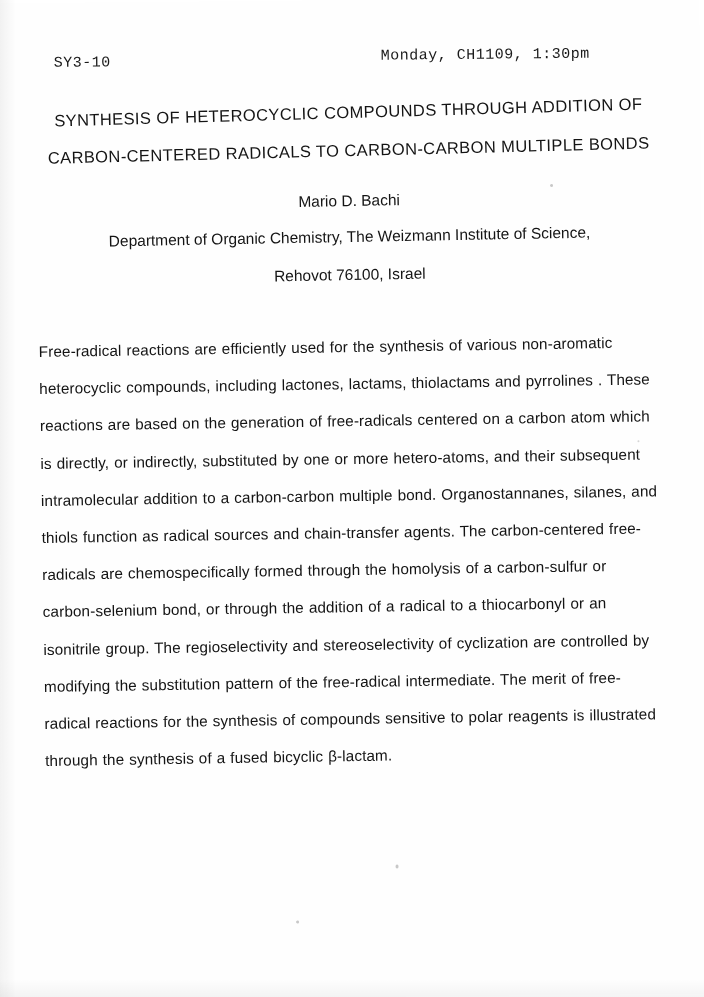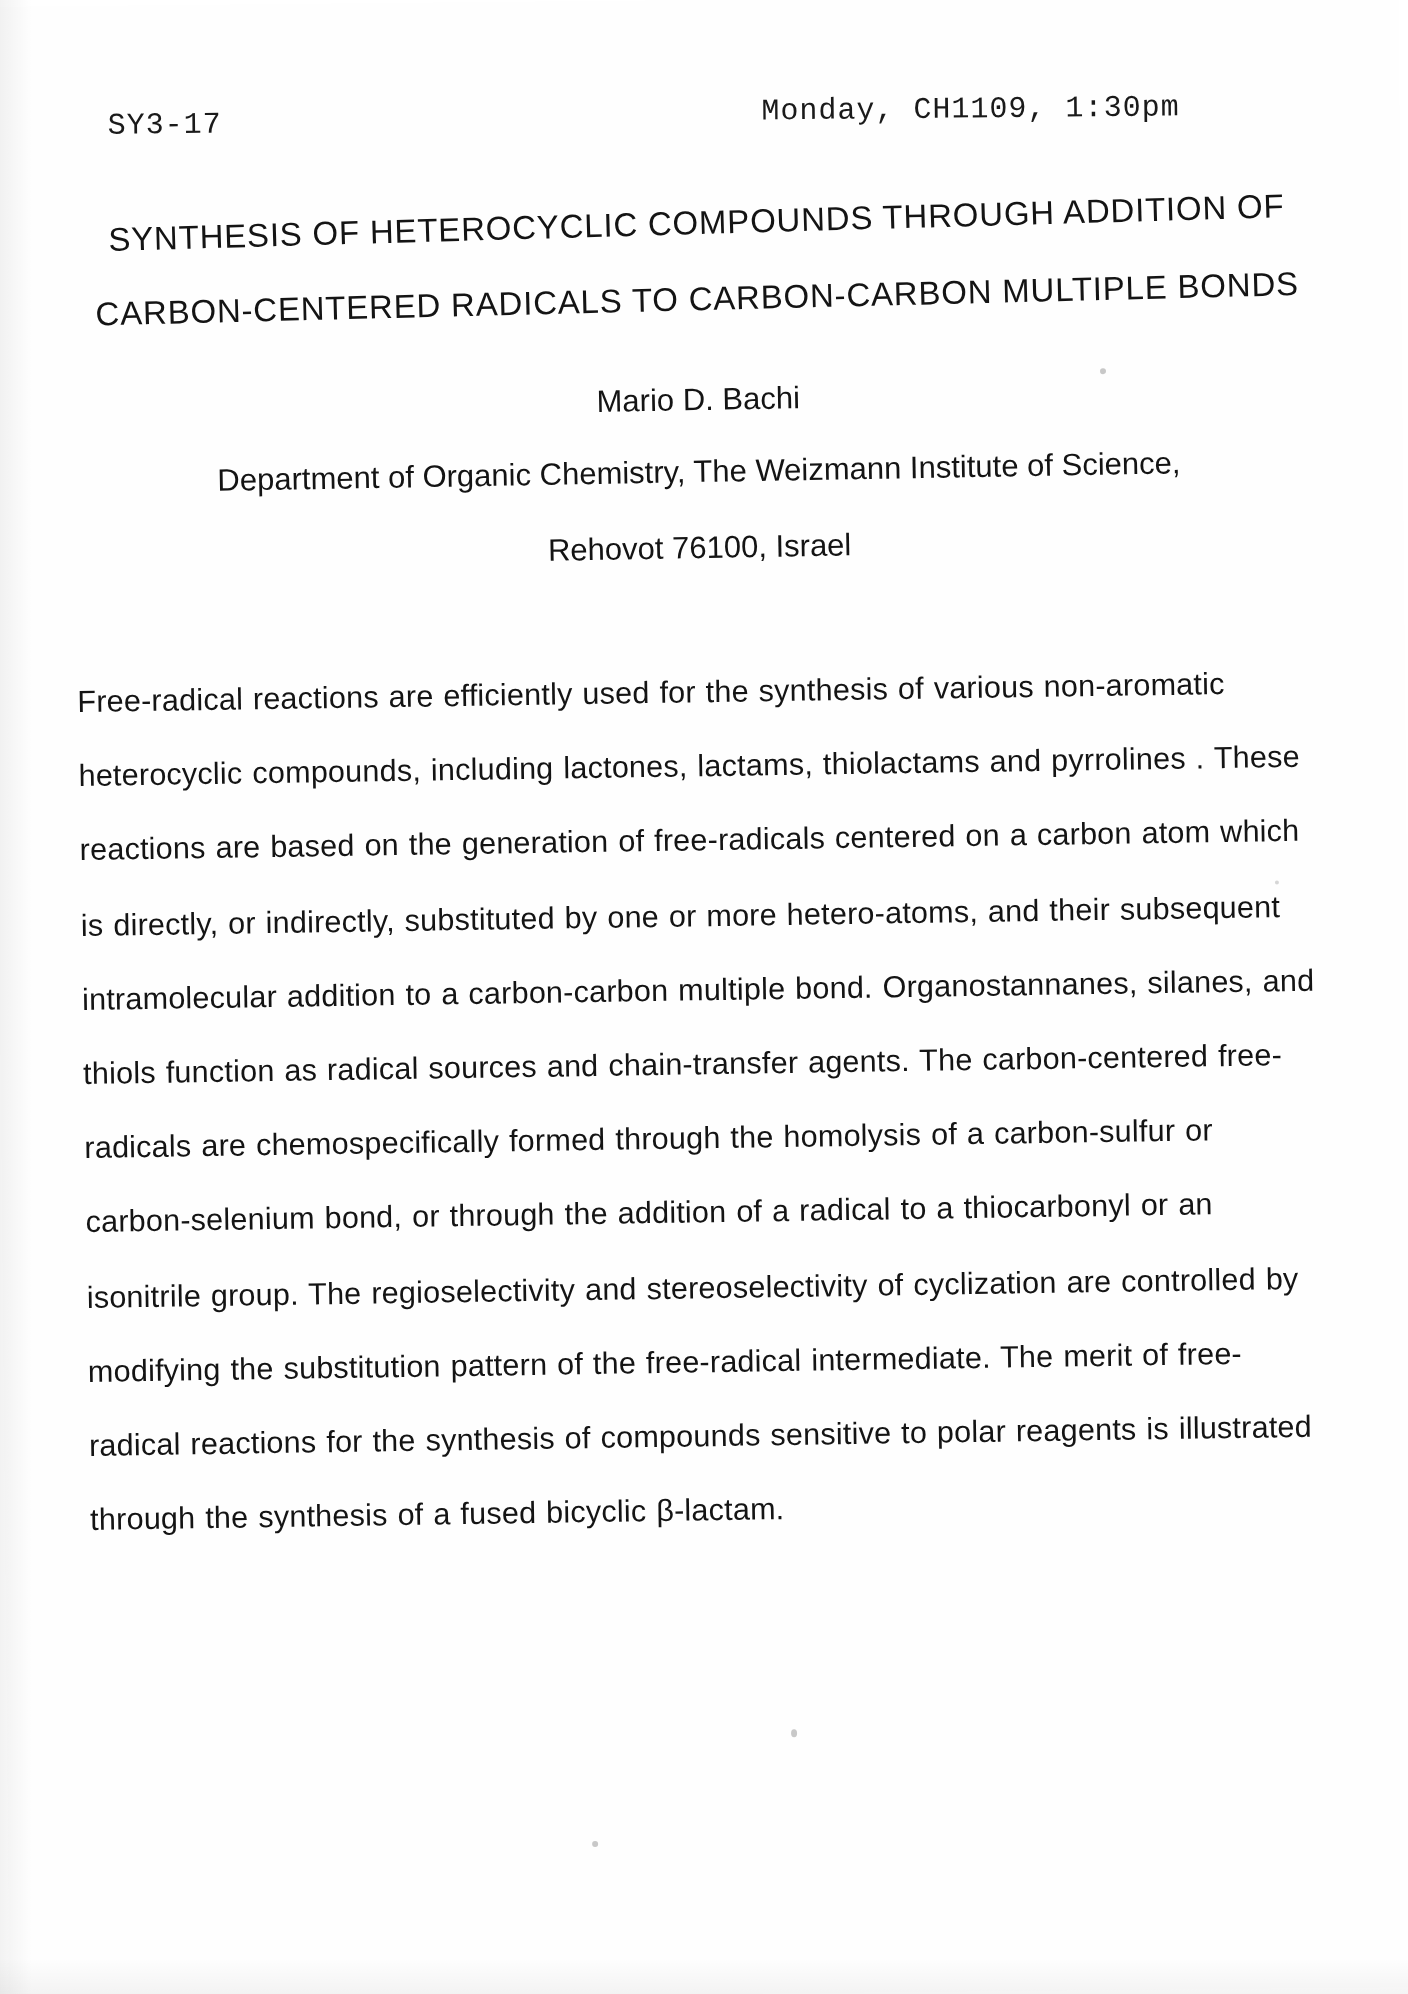--- a/index.html
+++ b/index.html
@@ -139,21 +139,21 @@
     background: linear-gradient(to top, rgba(0,0,0,0.045), rgba(0,0,0,0));
     pointer-events: none;
   }
 </style>
 </head>
 <body>
 
 <div class="page">
 
   <div class="header-row">
-    <div class="session-code">SY3-17</div>
+    <div class="session-code">SY3-10</div>
     <div class="session-meta">Monday, CH1109, 1:30pm</div>
   </div>
 
   <div class="title-block">
     <div class="title-line l1">SYNTHESIS OF HETEROCYCLIC  COMPOUNDS  THROUGH  ADDITION OF</div>
     <div class="title-line l2">CARBON-CENTERED RADICALS TO CARBON-CARBON MULTIPLE BONDS</div>
     <div class="author">Mario D. Bachi</div>
     <div class="affil-line">Department of Organic Chemistry, The Weizmann Institute of Science,</div>
     <div class="affil-line">Rehovot 76100, Israel</div>
   </div>

